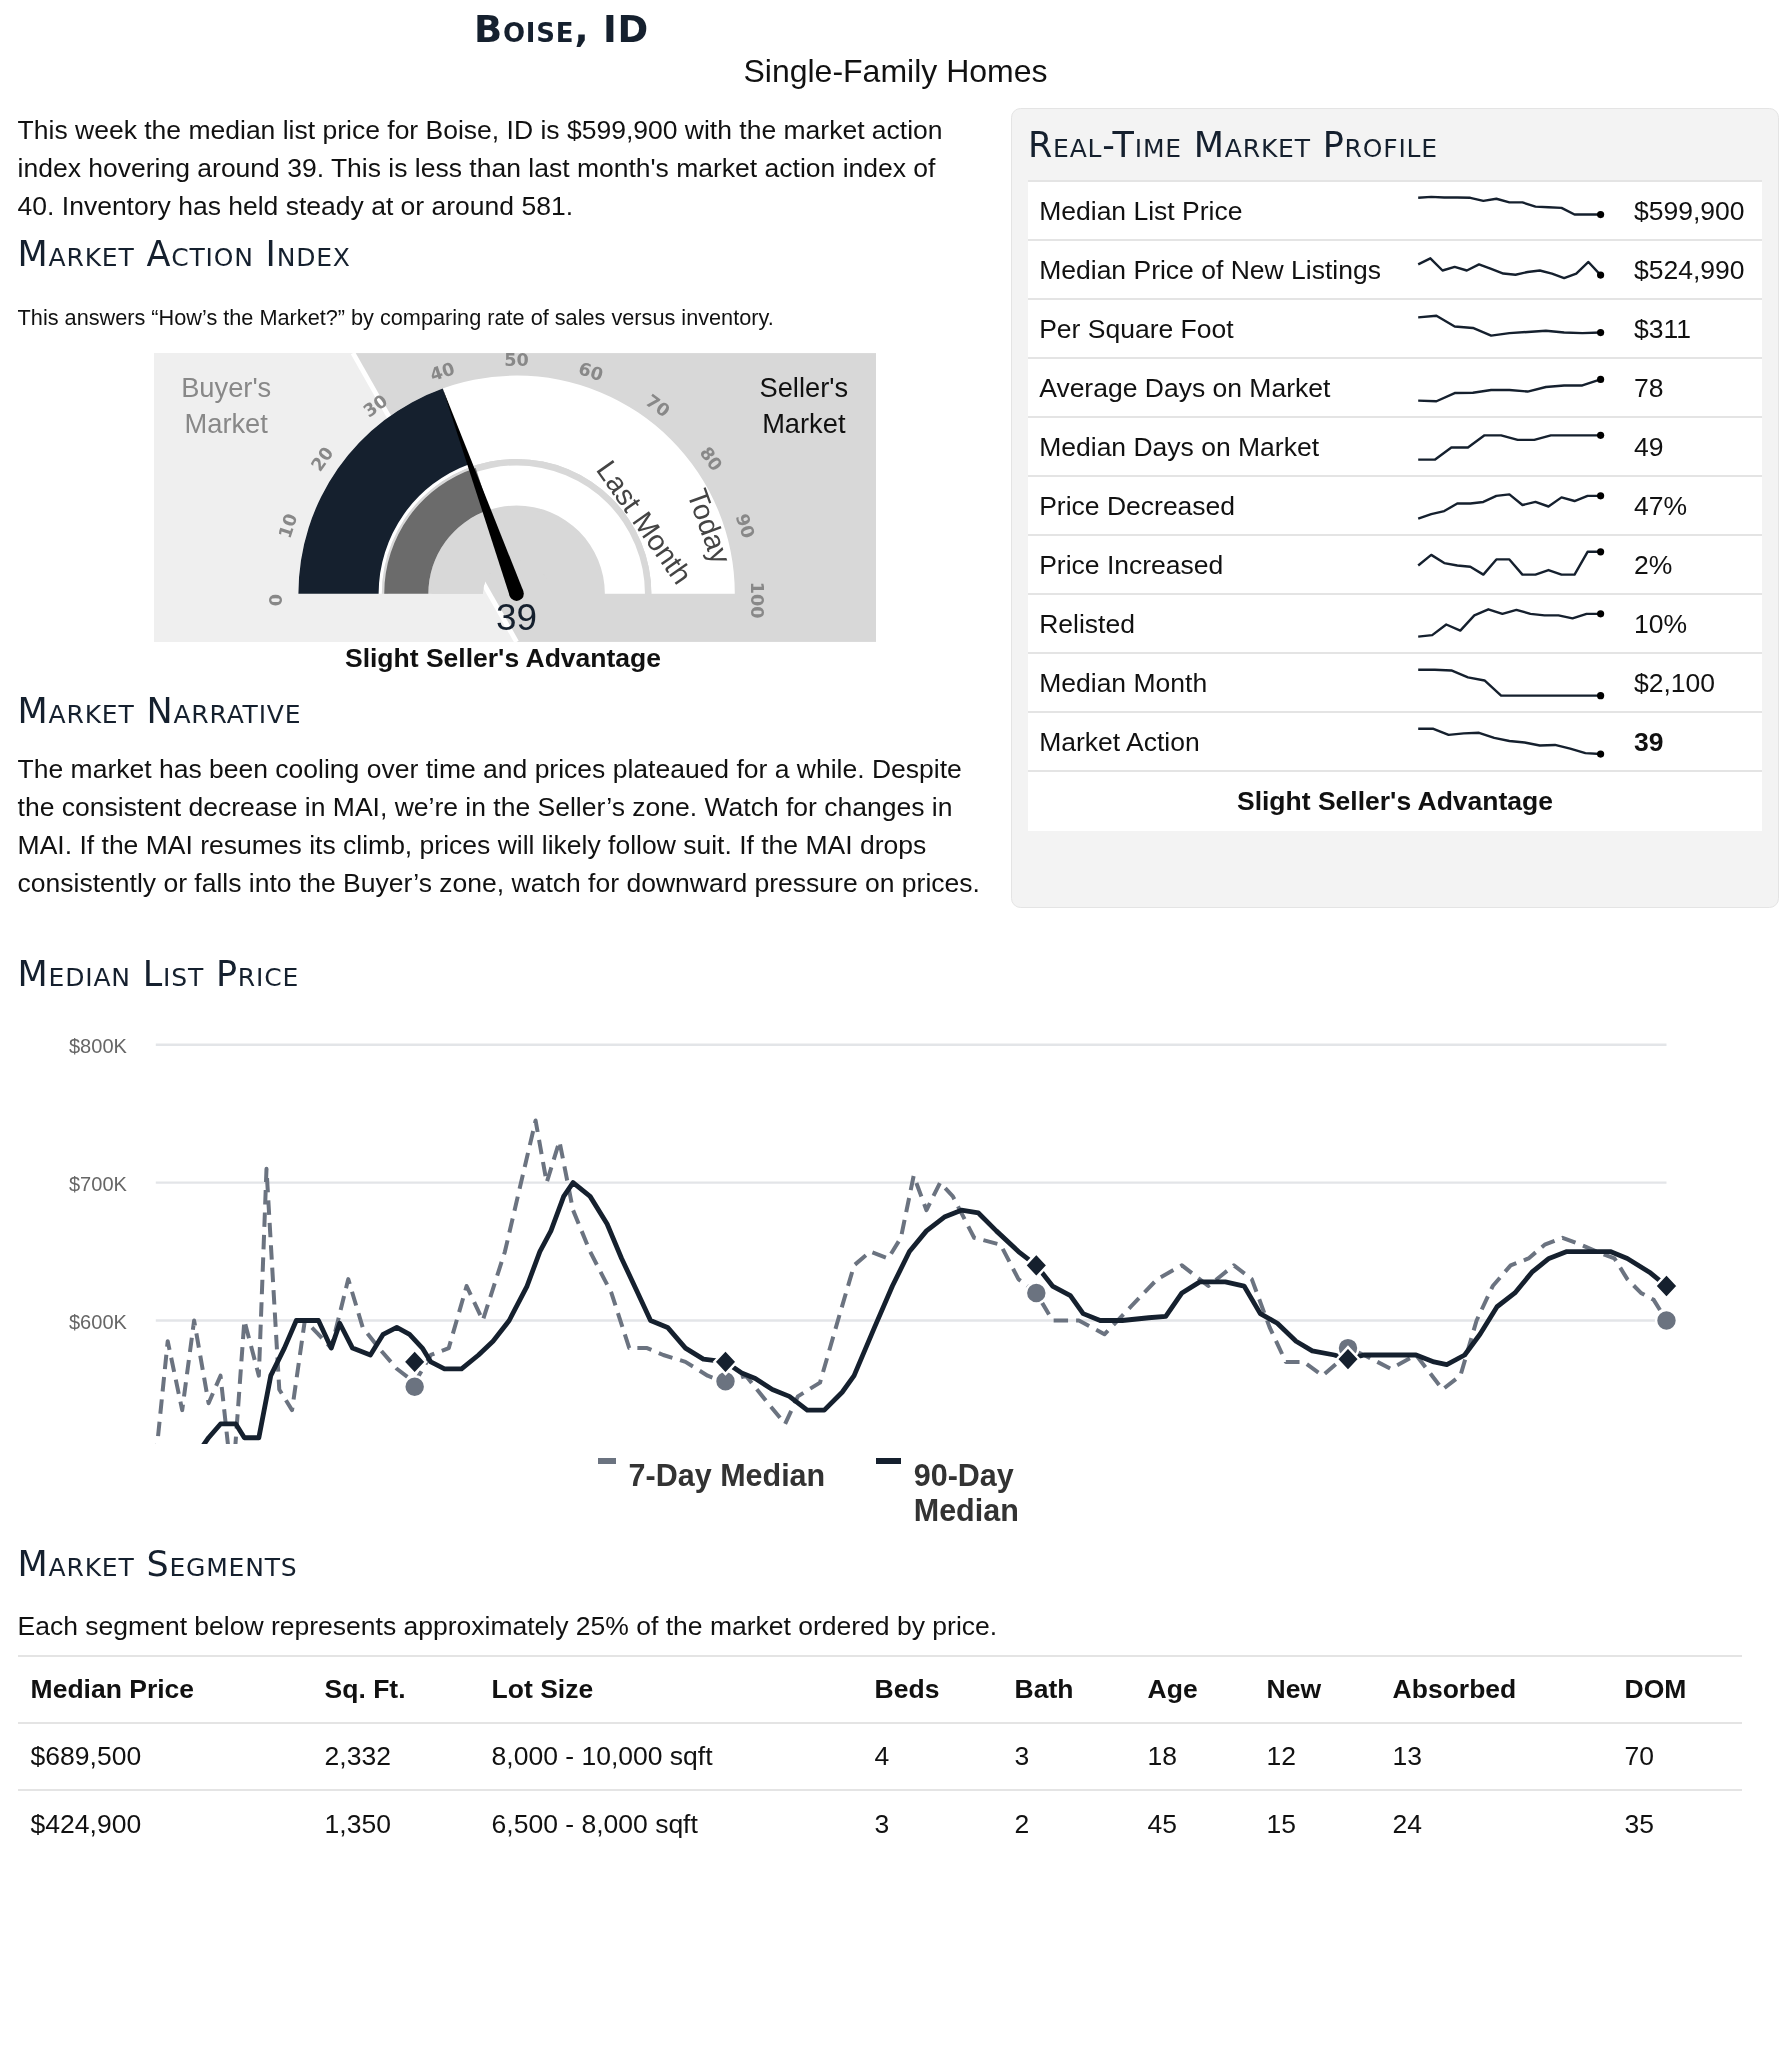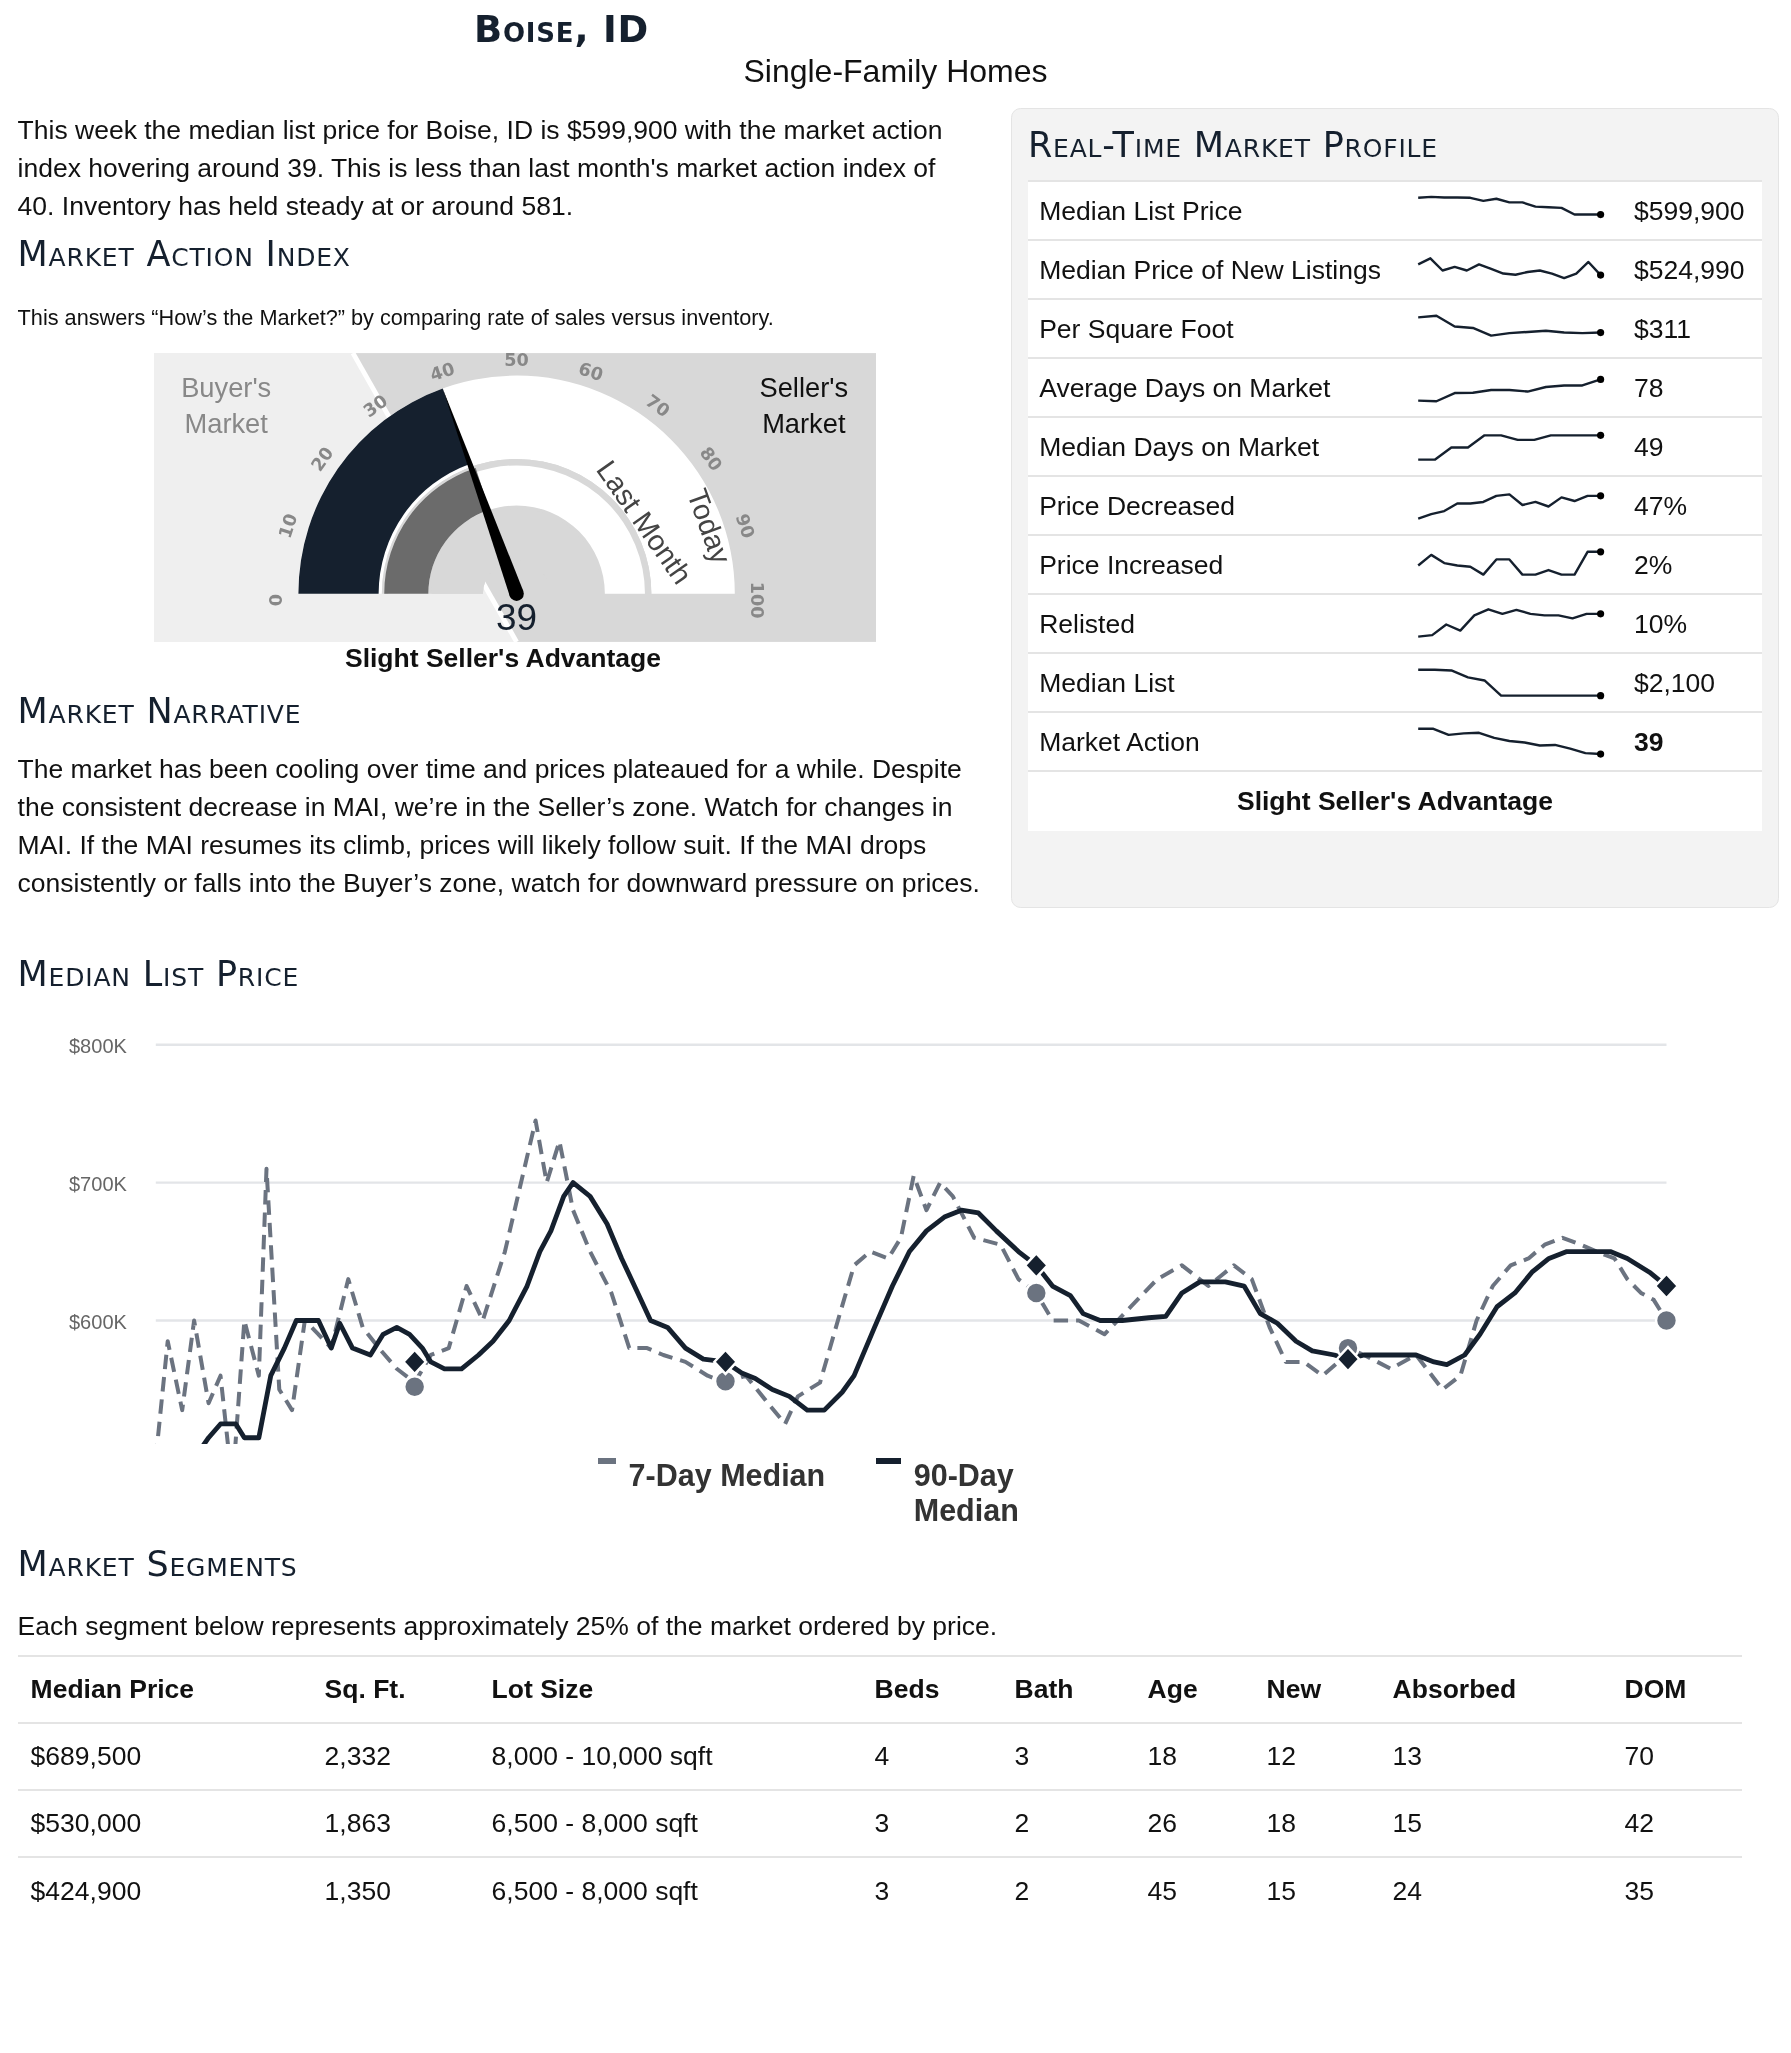--- a/index.html
+++ b/index.html
@@ -154,21 +154,21 @@
       </div>
       <div class="prow">
         <span class="plabel">Relisted</span>
         <svg class="spark" width="192" height="37" viewBox="0 0 240 46">
           <polyline points="4,38.2 21.53846153846154,36.3 39.07692307692308,23 56.61538461538462,30.6 74.15384615384616,11.600000000000001 91.69230769230771,4 109.23076923076924,9.700000000000003 126.76923076923077,4.759999999999998 144.30769230769232,9.700000000000003 161.84615384615387,11.600000000000001 179.38461538461542,11.600000000000001 196.92307692307693,15.399999999999999 214.46153846153848,9.700000000000003 232.00000000000003,9.700000000000003" fill="none" stroke="#15202e" stroke-width="3" stroke-linejoin="round"></polyline>
           <circle cx="232.00000000000003" cy="9.700000000000003" r="4.5" fill="#000"></circle>
         </svg>
         <span class="pval">10%</span>
       </div>
       <div class="prow">
-        <span class="plabel">Median List</span>
+        <span class="plabel">Median Month</span>
         <svg class="spark" width="192" height="37" viewBox="0 0 240 46">
           <polyline points="4,5.899999999999999 24.727272727272727,5.899999999999999 45.45454545454545,6.659999999999997 66.18181818181819,15.399999999999999 86.9090909090909,19.2 107.63636363636363,38.2 128.36363636363637,38.2 149.0909090909091,38.2 169.8181818181818,38.2 190.54545454545453,38.2 211.27272727272725,38.2 232,38.2" fill="none" stroke="#15202e" stroke-width="3" stroke-linejoin="round"></polyline>
           <circle cx="232" cy="38.2" r="4.5" fill="#000"></circle>
         </svg>
         <span class="pval">$2,100</span>
       </div>
       <div class="prow">
         <span class="plabel">Market Action</span>
         <svg class="spark" width="192" height="37" viewBox="0 0 240 46">
           <polyline points="4,5.899999999999999 23,5.899999999999999 42,13.5 61,11.600000000000001 80,10.84 99,17.3 118,21.1 137,23 156,26.8 175,26.04 194,30.6 213,36.3 232,37.44" fill="none" stroke="#15202e" stroke-width="3" stroke-linejoin="round"></polyline>
@@ -260,31 +260,20 @@
       <td>2,332</td>
       <td>8,000 - 10,000 sqft</td>
       <td>4</td>
       <td>3</td>
       <td>18</td>
       <td>12</td>
       <td>13</td>
       <td>70</td>
     </tr>
     <tr>
-      <td>$530,000</td>
-      <td>1,863</td>
-      <td>6,500 - 8,000 sqft</td>
-      <td>3</td>
-      <td>2</td>
-      <td>26</td>
-      <td>18</td>
-      <td>15</td>
-      <td>42</td>
-    </tr>
-    <tr>
       <td>$424,900</td>
       <td>1,350</td>
       <td>6,500 - 8,000 sqft</td>
       <td>3</td>
       <td>2</td>
       <td>45</td>
       <td>15</td>
       <td>24</td>
       <td>35</td>
     </tr>

